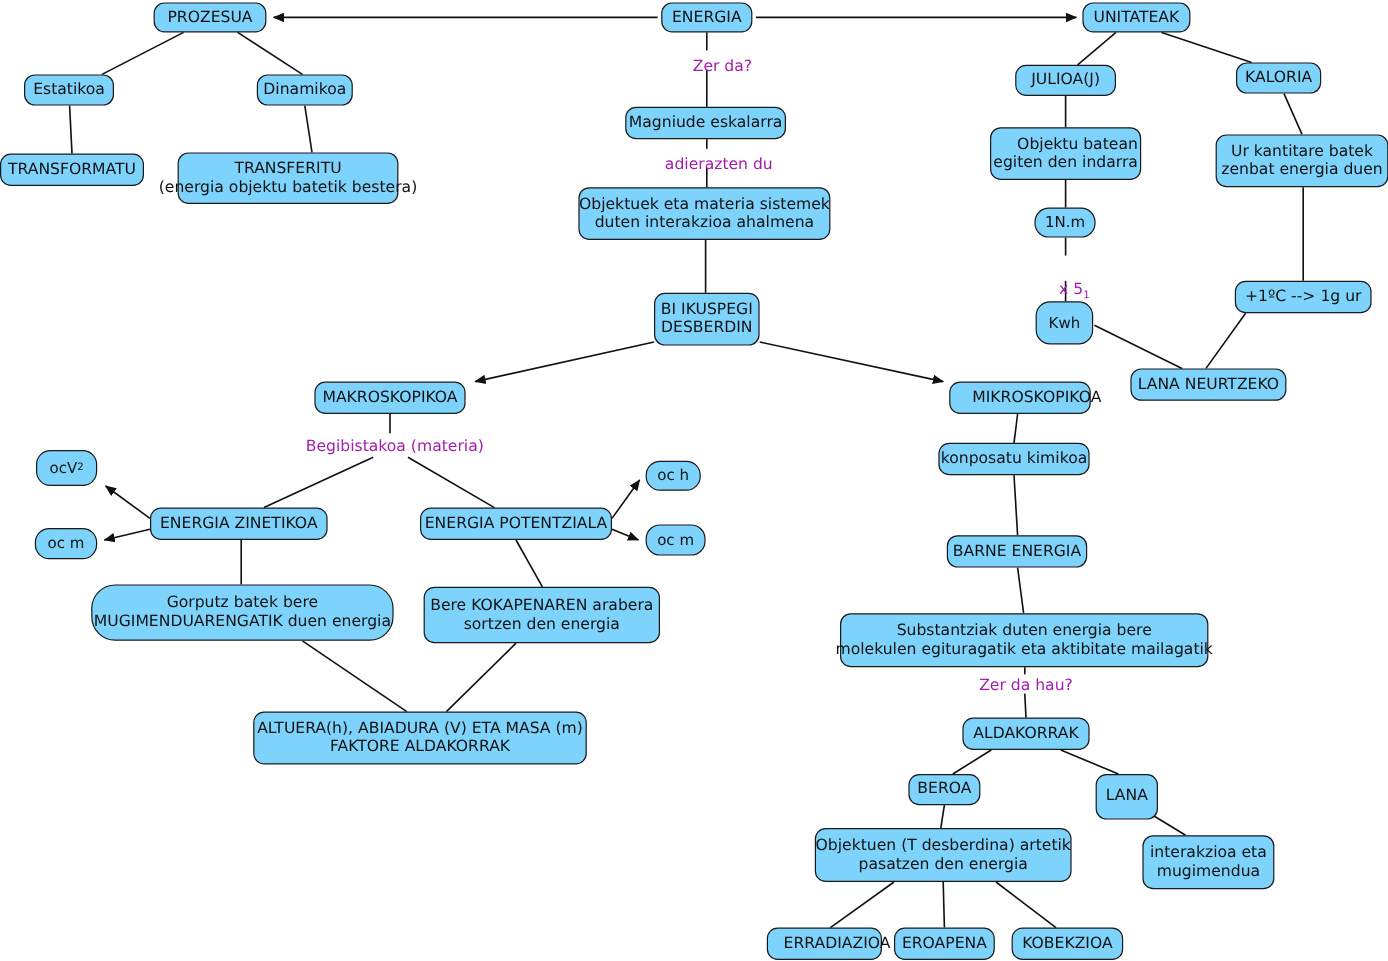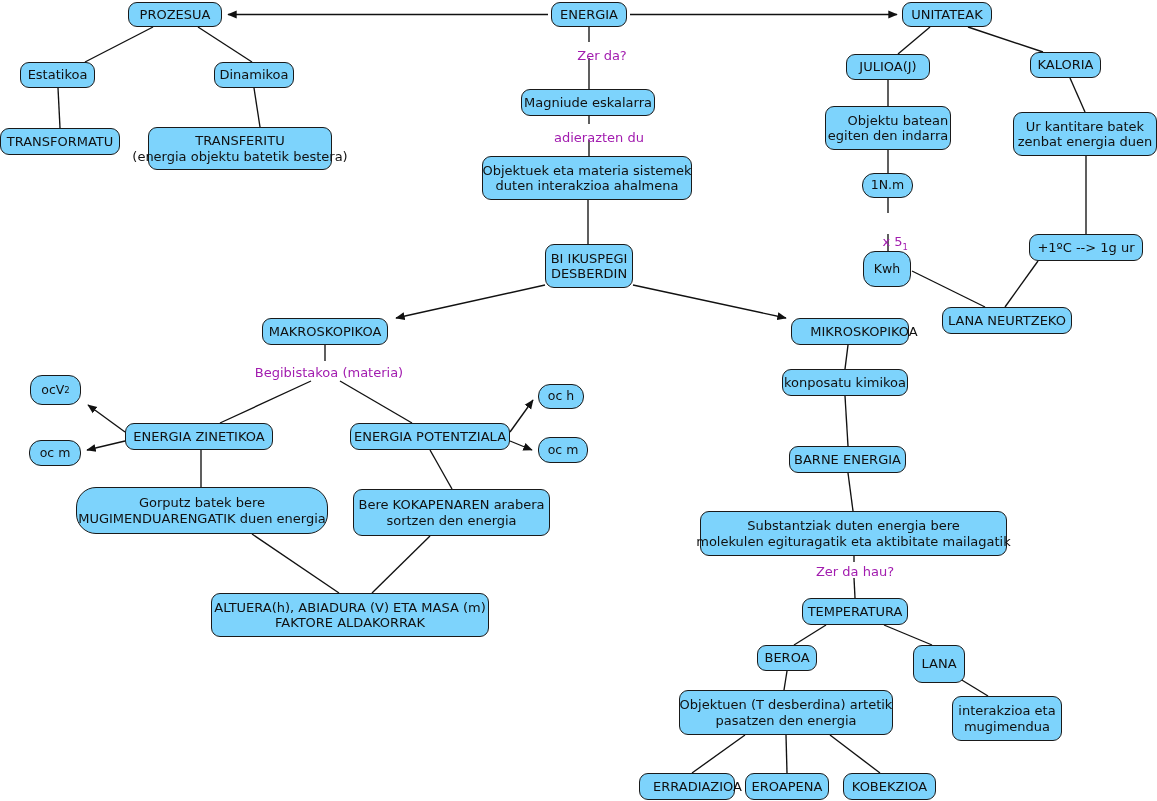--- a/index.html
+++ b/index.html
@@ -179,21 +179,21 @@
 
   <div class="node md" style="left:76px;top:487px;width:252px;height:47px;border-radius:20px;">Gorputz batek bere
 MUGIMENDUARENGATIK duen energia</div>
   <div class="node md" style="left:353px;top:489px;width:197px;height:47px;">Bere KOKAPENAREN arabera
 sortzen den energia</div>
   <div class="node md" style="left:700px;top:511px;width:307px;height:45px;">Substantziak duten energia bere
 molekulen egituragatik eta aktibitate mailagatik</div>
 
   <div class="node md" style="left:211px;top:593px;width:278px;height:44px;">ALTUERA(h), ABIADURA (V) ETA MASA (m)
 FAKTORE ALDAKORRAK</div>
-  <div class="node md" style="left:802px;top:598px;width:106px;height:27px;">TEMPERATURA</div>
+  <div class="node md" style="left:802px;top:598px;width:106px;height:27px;">ALDAKORRAK</div>
   <div class="node md" style="left:757px;top:645px;width:60px;height:26px;">BEROA</div>
   <div class="node md" style="left:913px;top:645px;width:52px;height:38px;">LANA</div>
   <div class="node md" style="left:679px;top:690px;width:214px;height:45px;">Objektuen (T desberdina) artetik
 pasatzen den energia</div>
   <div class="node md" style="left:952px;top:696px;width:110px;height:45px;">interakzioa eta
 mugimendua</div>
   <div class="node md" style="left:639px;top:773px;width:96px;height:27px;padding-left:21px;">ERRADIAZIOA</div>
   <div class="node md" style="left:745px;top:773px;width:84px;height:27px;">EROAPENA</div>
   <div class="node md" style="left:843px;top:773px;width:93px;height:27px;">KOBEKZIOA</div>
 

